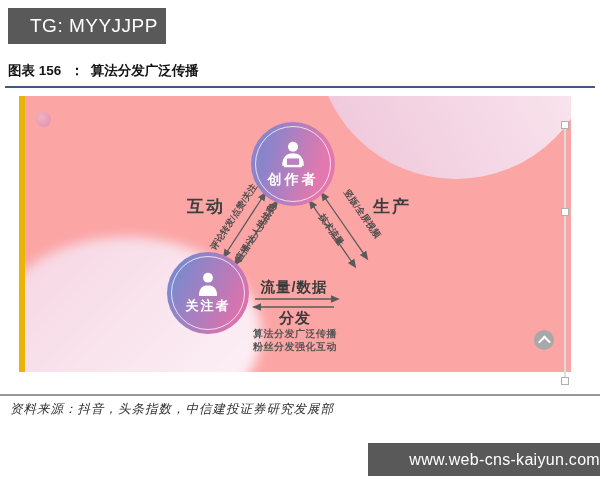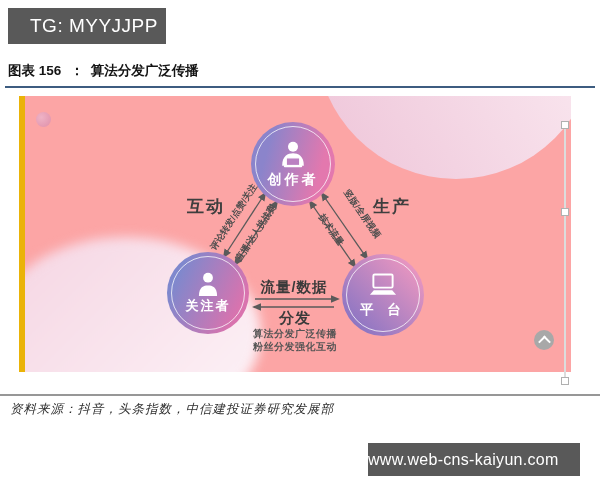--- a/index.html
+++ b/index.html
@@ -1,19 +1,19 @@
 <!DOCTYPE html>
 <html><head>
 <meta charset="utf-8">
 <style>
   html,body{margin:0;padding:0;}
   body{width:600px;height:480px;background:#ffffff;font-family:"Liberation Sans","DejaVu Sans",sans-serif;position:relative;overflow:hidden;}
   .wm-box{position:absolute;background:#595959;color:#fff;display:flex;align-items:center;}
   .wm-top{left:8px;top:8px;width:158px;height:36px;font-size:19px;padding-left:22px;box-sizing:border-box;letter-spacing:.5px;}
-  .wm-bottom{left:368px;top:443px;width:212px;height:33px;font-size:16px;justify-content:flex-start;letter-spacing:.3px;}
+  .wm-bottom{left:368px;top:443px;width:232px;height:33px;font-size:16px;justify-content:flex-end;letter-spacing:.3px;}
   .fig-header{position:absolute;left:8px;top:62px;display:flex;align-items:baseline;font-weight:bold;color:#141414;font-size:13.5px;}
   .fig-header .colon{margin:0 7px 0 9px;}
   .title-rule{position:absolute;left:5px;top:86px;width:590px;height:2px;background:#3d5c80;}
   .src-rule{position:absolute;left:0;top:394px;width:600px;height:2px;background:#979797;}
   .src-note{position:absolute;left:10px;top:401px;font-family:"Liberation Serif","DejaVu Serif",serif;font-style:italic;font-size:12.5px;color:#2e2e2e;letter-spacing:1px;}
   
   .panel{position:absolute;left:19px;top:96px;width:546px;height:276px;background:#fca5a5;border-left:6px solid #eab308;overflow:hidden;}
   .decor{position:absolute;border-radius:50%;}
   .decor-dot{left:11px;top:16px;width:15px;height:15px;background:radial-gradient(circle at 35% 35%,#efb3c6,#df8fa9);}
   .decor-disc-top{left:291px;top:-197px;width:280px;height:280px;background:linear-gradient(60deg,#eec4d8,#fdf1f6);}
@@ -96,30 +96,20 @@
     <div class="ring"></div>
     <span class="node-icon">
       <svg width="28" height="26" viewBox="0 0 40 36">
         <circle cx="20" cy="9" r="7" fill="#fff"></circle>
         <path d="M7 35 C7 22, 14 20, 20 20 C26 20, 33 22, 33 35 Z" fill="#fff"></path>
       </svg>
     </span>
     <span class="node-label">关注者</span>
   </div>
 
-  <div class="node node-platform">
-    <div class="ring"></div>
-    <span class="node-icon">
-      <svg width="36" height="28" viewBox="0 0 40 32">
-        <rect x="9" y="4" width="22" height="15" rx="1.5" fill="none" stroke="#fff" stroke-width="2.2"></rect>
-        <path d="M5 27 L35 27 L30.5 22 L9.5 22 Z" fill="#fff"></path>
-      </svg>
-    </span>
-    <span class="node-label">平 台</span>
-  </div>
 
   <div class="lbl lbl-big" style="left:181px;top:110px;">互动</div>
   <div class="lbl lbl-big" style="left:367px;top:110px;">生产</div>
 
   <div class="lbl lbl-rot rot-l" style="left:209px;top:121px;">评论转发/点赞/关注</div>
   <div class="lbl lbl-rot rot-l" style="left:231px;top:137px;">直播/达人挑战赛</div>
   <div class="lbl lbl-rot rot-r" style="left:337px;top:118px;">竖版/全屏视频</div>
   <div class="lbl lbl-rot rot-r" style="left:306px;top:134px;">技术流量</div>
 
   <div class="lbl lbl-mid" style="left:269px;top:191px;">流量/数据</div>

